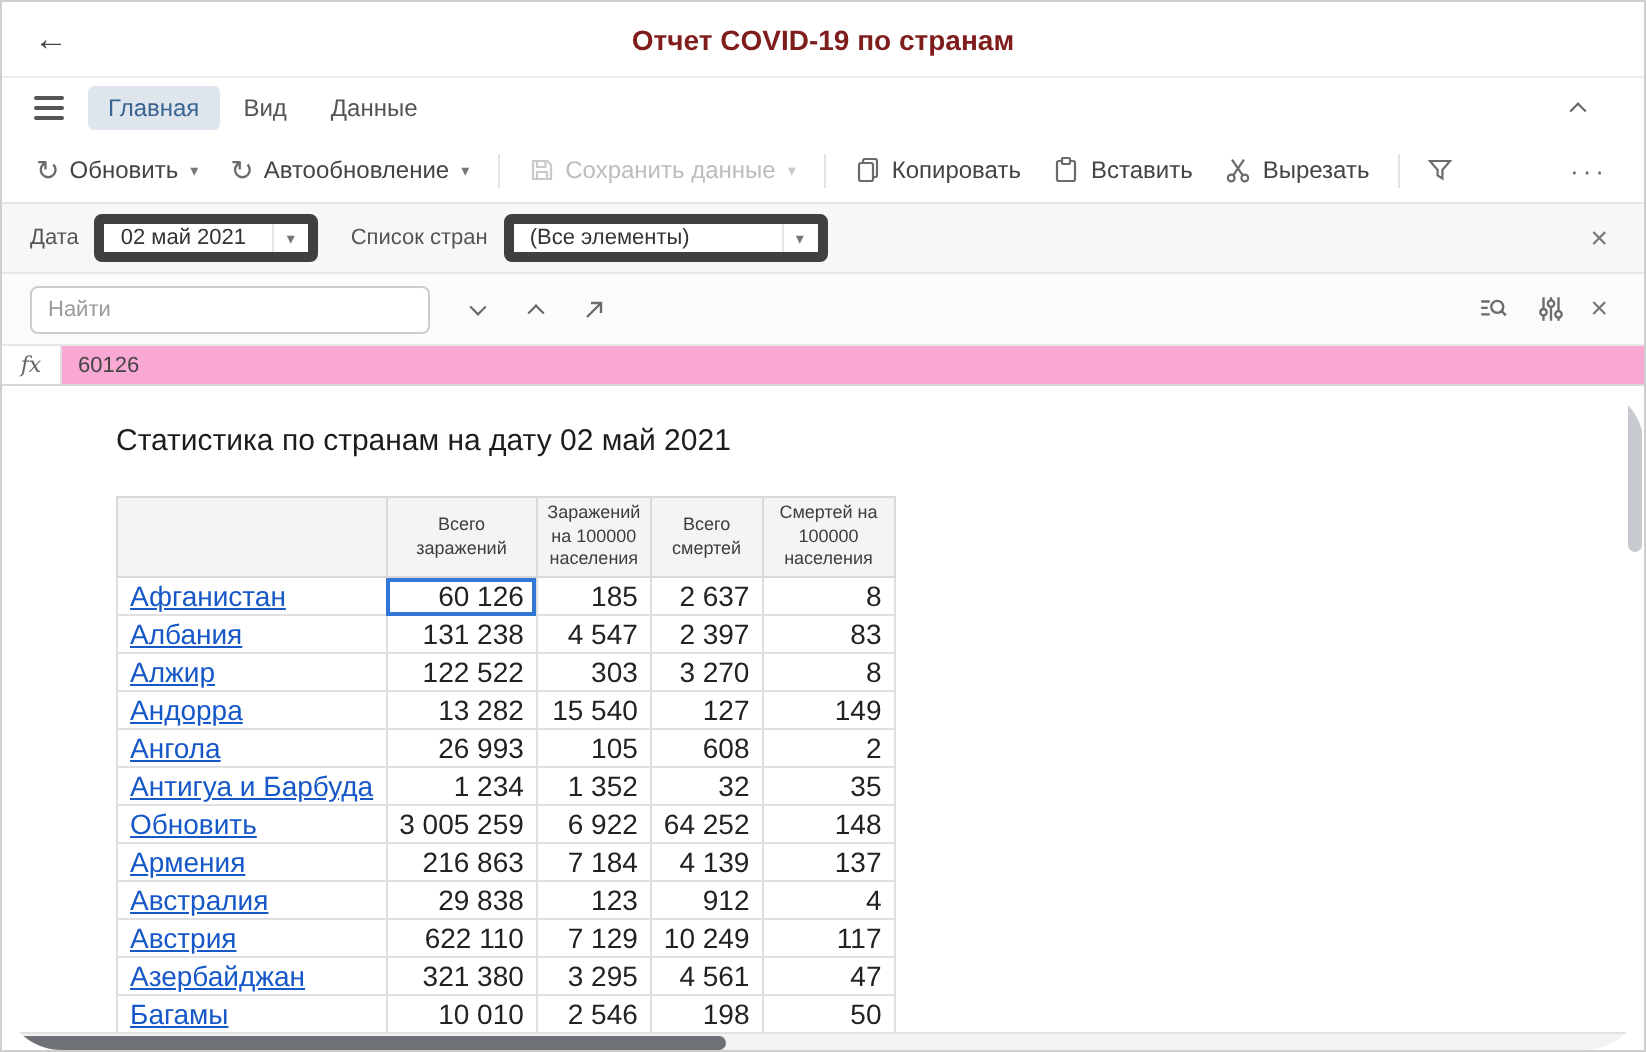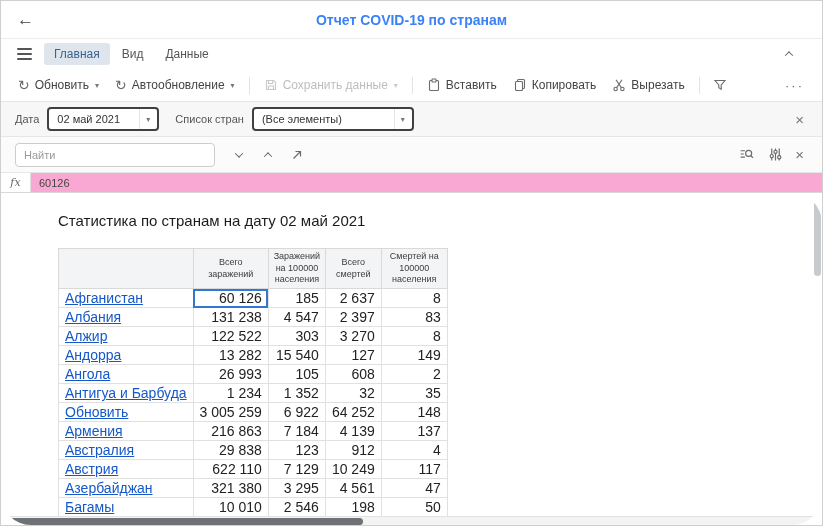--- a/index.html
+++ b/index.html
@@ -7,21 +7,21 @@
   body {
     width:823px; height:526px; overflow:hidden;
     font-family:"Liberation Sans","DejaVu Sans",sans-serif;
     background:#fff; color:#333;
   }
   .app { width:823px; height:526px; border:1px solid #cfcfcf; display:flex; flex-direction:column; background:#fff; }
 
   
   .titlebar { height:38px; flex:0 0 auto; display:flex; align-items:center; position:relative; border-bottom:1px solid #ececec; }
   .back { position:absolute; left:16px; font-size:17px; color:#444; cursor:pointer; line-height:1; }
-  .win-title { flex:1; text-align:center; font-weight:bold; font-size:14px; color:#3b82f6; }
+  .win-title { flex:1; text-align:center; font-weight:bold; font-size:14px; color:#7f1d1d; }
 
   
   .tabsrow { height:30px; flex:0 0 auto; display:flex; align-items:center; padding:0 12px;text-align:center; }
   .hamburger { width:15px; display:flex; flex-direction:column; gap:3px; margin:0 12px 0 4px; cursor:pointer; }
   .hamburger i { height:2px; background:#555; border-radius:1px; display:block; }
   .tab { padding:4px 10px; font-size:12px; color:#555; border-radius:3px; margin-right:2px; cursor:pointer; }
   .tab.active { background:#dfe5ec; color:#3a6491; }
   .collapse-btn { margin-left:auto; margin-right:8px; }
 
   
@@ -35,21 +35,21 @@
   .icon-svg { color:#6b6b6b; display:flex; align-items:center; }
   .tbtn.disabled .icon-svg { color:#c9c9c9; }
   .tsep { width:1px; height:17px; background:#e3e3e3; margin:0 5px; }
   .tspacer { flex:1; }
   .overflow { color:#666; font-size:13px; letter-spacing:2px; padding:0 8px; cursor:pointer; }
 
   
   .paramsrow { height:36px; flex:0 0 auto; background:#f7f7f8; border-top:1px solid #e6e6e6; border-bottom:1px solid #e6e6e6;
                display:flex; align-items:center; padding:0 14px; font-size:11px; color:#555; }
   .plabel { margin-right:8px; }
-  .dd { height:24px; background:#fff; border:2px solid #404040; border-radius:4px; display:flex; align-items:center;
+  .dd { height:24px; background:#fff; border:5px solid #404040; border-radius:4px; display:flex; align-items:center;
         justify-content:space-between; padding:0 7px 0 8px; color:#333; cursor:pointer; }
   .dd .ddcaret { font-size:8px; color:#777; border-left:1px solid #e5e5e5; padding-left:6px; margin-left:8px; align-self:stretch; display:flex; align-items:center; }
   .dd.date { width:112px; margin-right:16px; }
   .dd.countries { width:162px; }
   .row-right { margin-left:auto; display:flex; align-items:center; gap:16px; }
   .xicon { font-size:15px; color:#777; cursor:pointer; line-height:1; padding:2px 4px; }
 
   
   .searchrow { height:36px; flex:0 0 auto; display:flex; align-items:center; padding:0 14px; gap:3px; background:#fbfbfc; border-bottom:1px solid #e6e6e6; }
   .searchinput { width:200px; height:24px; border:1px solid #ccc; border-radius:4px; padding:0 8px; font-size:11px; color:#333;
@@ -131,34 +131,34 @@
             <path d="M4.5 11.5 v-3.5 h5 v3.5"></path>
         </svg>
       </span>
       <span>Сохранить данные</span>
       <span class="caret">▾</span>
     </div>
     <span class="tsep"></span>
     <div class="tbtn">
       <span class="icon-svg">
         <svg width="14" height="14" viewBox="0 0 14 14" fill="none" stroke="currentColor" stroke-width="1.1">
+          <rect x="4.5" y="1.5" width="7" height="9" rx="1"></rect>
+            <rect x="2.5" y="3.5" width="7" height="9" rx="1" fill="#fff"></rect>
+        </svg>
+      </span>
+      <span>Копировать</span>
+    </div>
+    <div class="tbtn">
+      <span class="icon-svg">
+        <svg width="14" height="14" viewBox="0 0 14 14" fill="none" stroke="currentColor" stroke-width="1.1">
           <rect x="2.5" y="2.5" width="9" height="10" rx="1"></rect>
             <rect x="5" y="1" width="4" height="3" rx="0.5" fill="#fff"></rect>
         </svg>
       </span>
       <span>Вставить</span>
-    </div>
-    <div class="tbtn">
-      <span class="icon-svg">
-        <svg width="14" height="14" viewBox="0 0 14 14" fill="none" stroke="currentColor" stroke-width="1.1">
-          <rect x="4.5" y="1.5" width="7" height="9" rx="1"></rect>
-            <rect x="2.5" y="3.5" width="7" height="9" rx="1" fill="#fff"></rect>
-        </svg>
-      </span>
-      <span>Копировать</span>
     </div>
     <div class="tbtn">
       <span class="icon-svg">
         <svg width="14" height="14" viewBox="0 0 14 14" fill="none" stroke="currentColor" stroke-width="1.1">
           <circle cx="3.6" cy="11" r="1.7"></circle>
             <circle cx="10.4" cy="11" r="1.7"></circle>
             <path d="M4.7 9.6 L10 1.8 M9.3 9.6 L4 1.8"></path>
         </svg>
       </span>
       <span>Вырезать</span>

